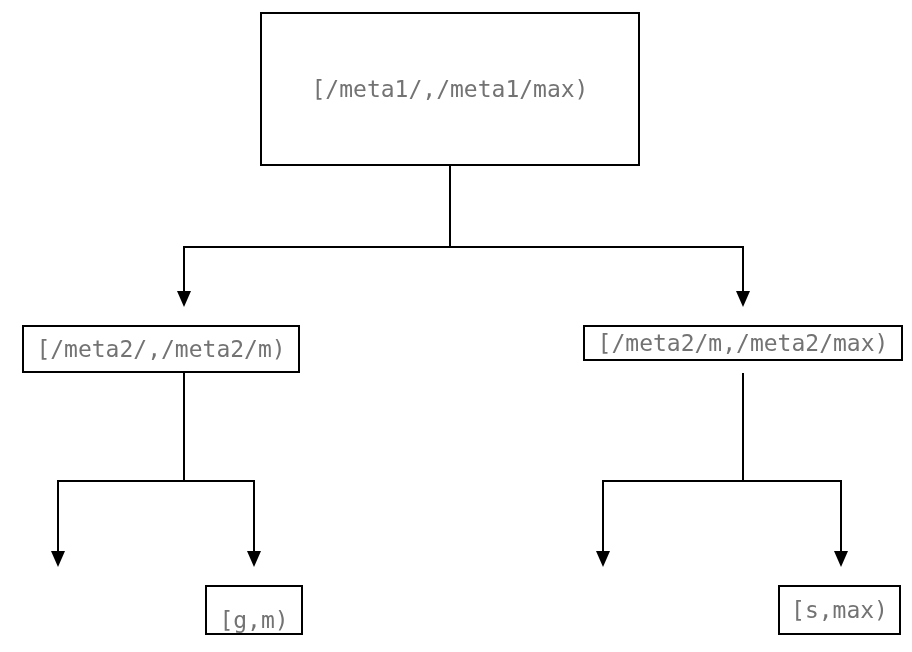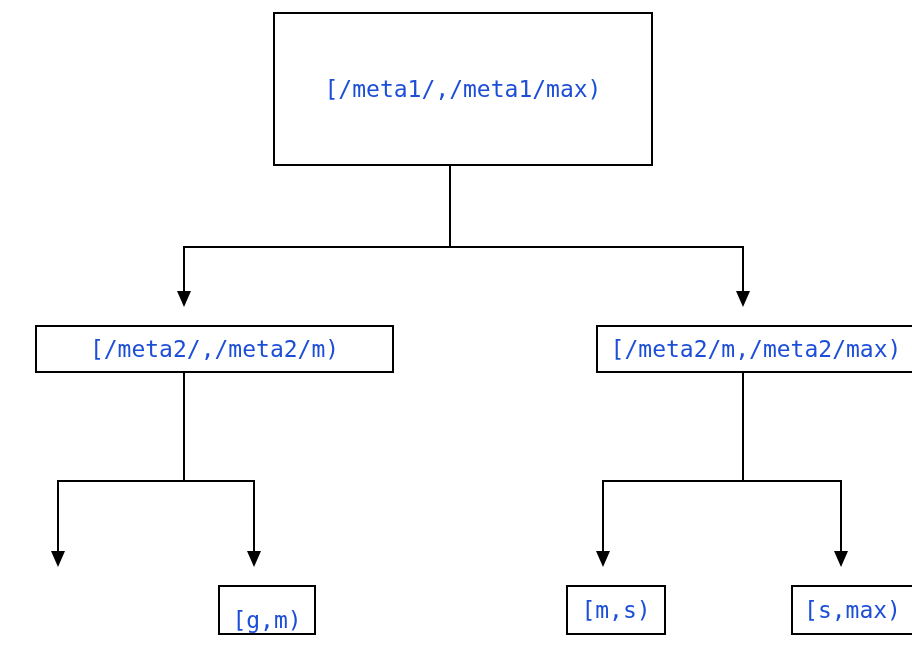--- a/index.html
+++ b/index.html
@@ -32,28 +32,27 @@
     stroke: none;
   }
   .node {
     position: absolute;
     box-sizing: border-box;
     border: 2px solid #000000;
     background: #ffffff;
     display: flex;
     align-items: center;
     justify-content: center;
-    color: #1d4ed8;
+    color: #737373;
     font-size: 23px;
     white-space: nowrap;
-    margin-left: 13px;
   }
   .node-root   { left: 260px; top: 12px;  width: 380px; height: 154px; }
-  .node-left   { left: 22px;  top: 325px; width: 359px; height: 48px; }
-  .node-right  { left: 583px; top: 325px; width: 320px; height: 48px; }
+  .node-left   { left: 22px;  top: 325px; width: 278px; height: 48px; }
+  .node-right  { left: 583px; top: 325px; width: 320px; height: 36px; }
   .node-leaf-ag   { left: 8px;   top: 585px; width: 100px; height: 50px; }
   .node-leaf-gm   { left: 205px; top: 585px; width: 98px;  height: 50px; align-items: flex-end; }
   .node-leaf-ms   { left: 553px; top: 585px; width: 100px; height: 50px; }
   .node-leaf-smax { left: 778px; top: 585px; width: 123px; height: 50px; }
 </style>
 </head>
 <body>
 
 <div class="canvas">
 
@@ -97,21 +96,18 @@
 
   <div class="node node-right">
     <span>[/meta2/m,/meta2/max)</span>
   </div>
 
 
   <div class="node node-leaf-gm">
     <span>[g,m)</span>
   </div>
 
-  <div class="node node-leaf-ms">
-    <span>[m,s)</span>
-  </div>
 
   <div class="node node-leaf-smax">
     <span>[s,max)</span>
   </div>
 
 </div>
 
 </body></html>

